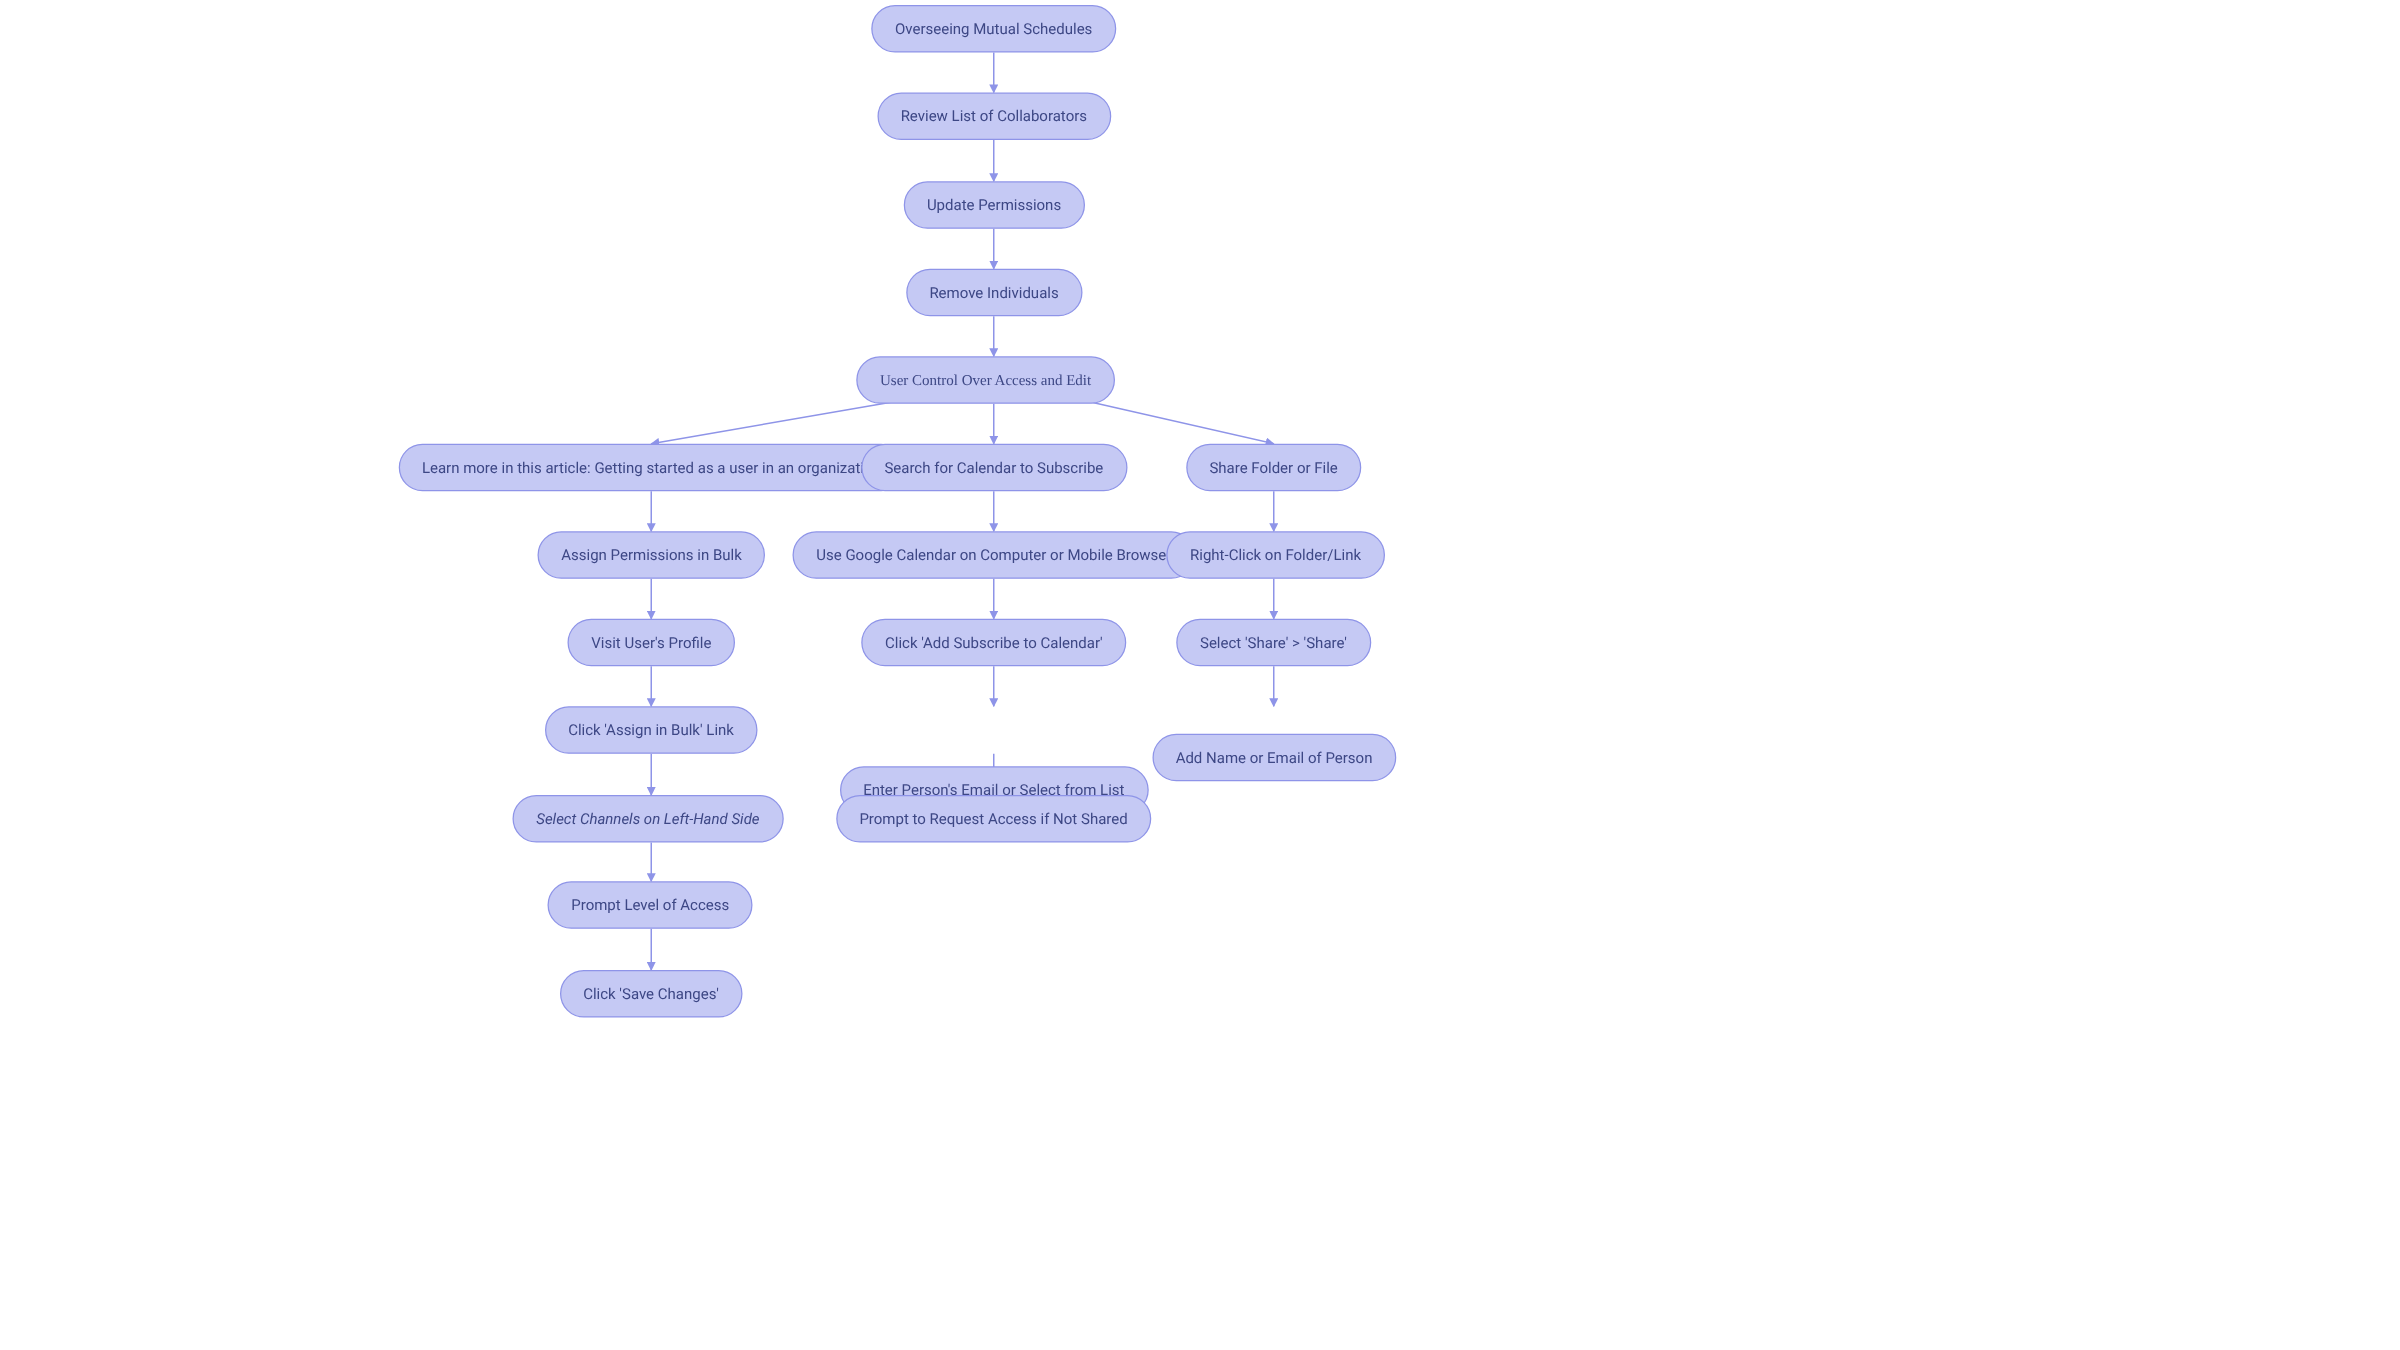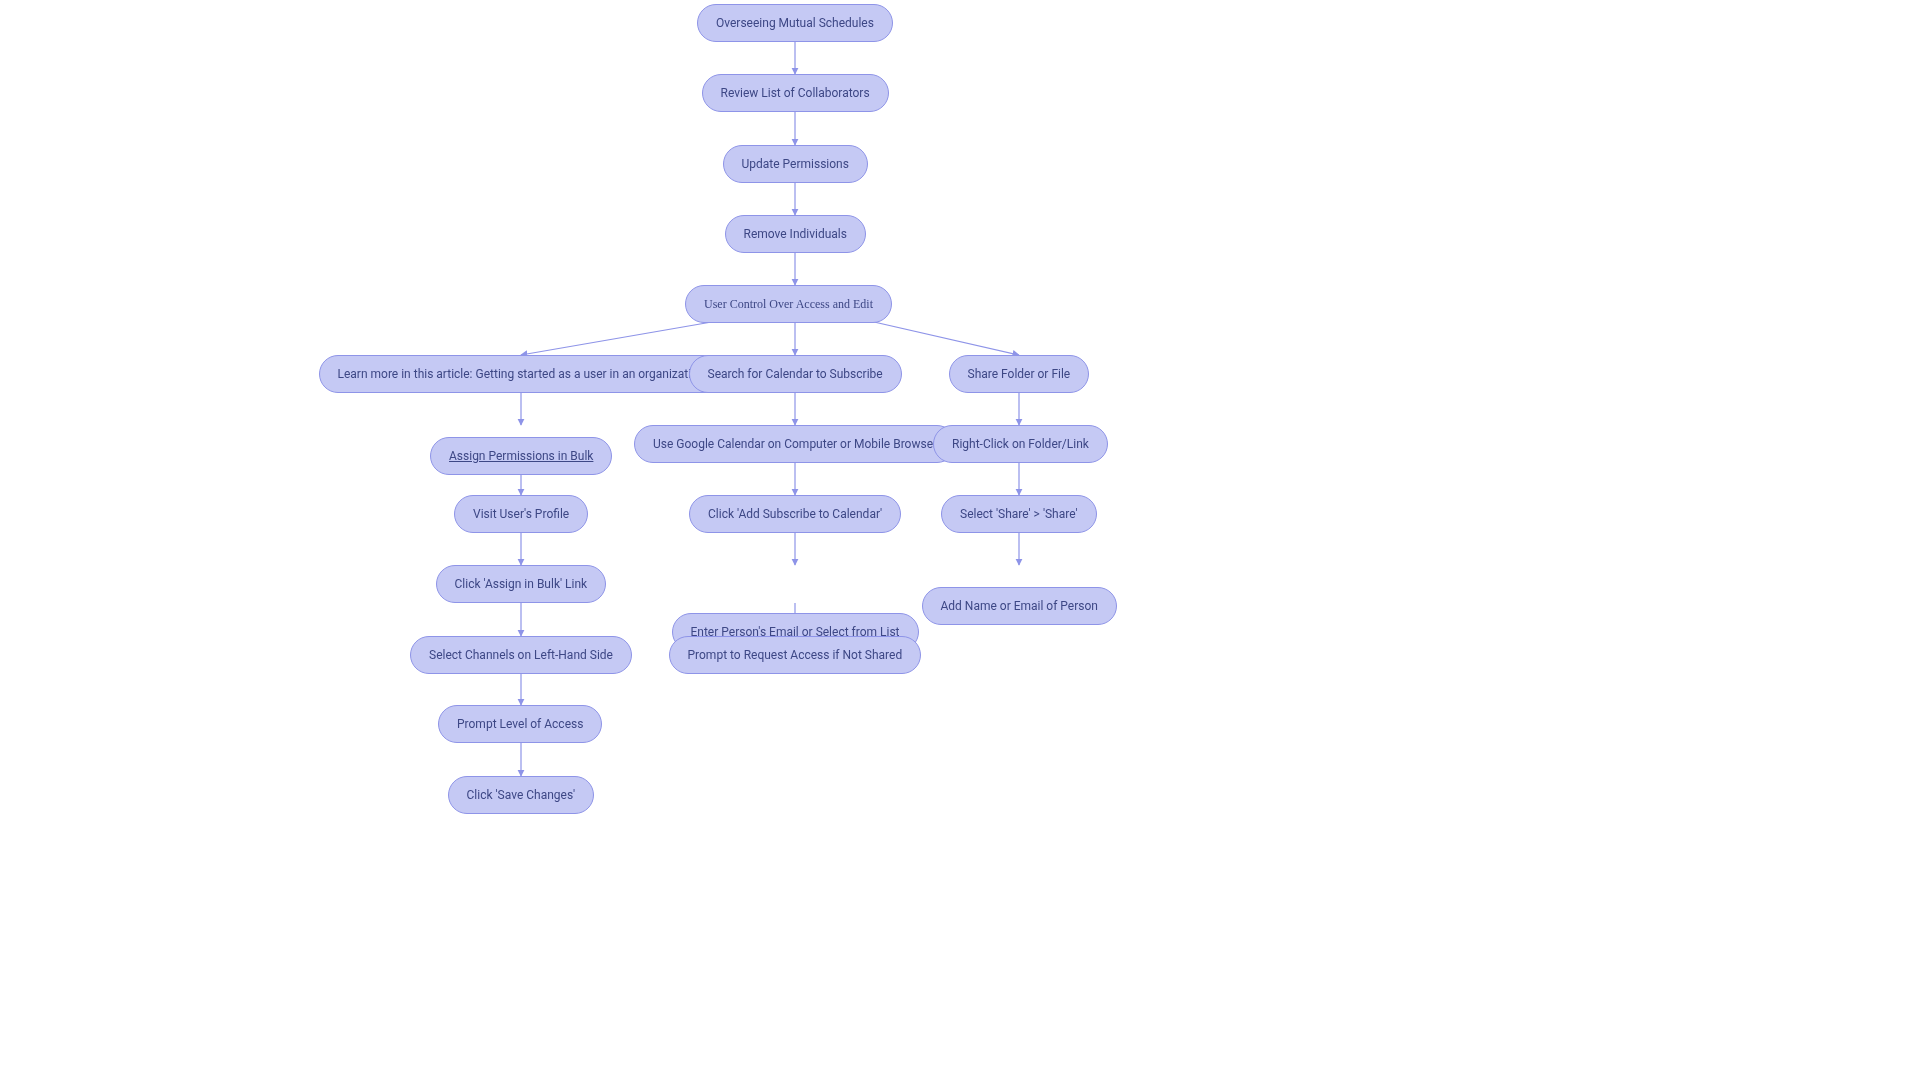--- a/index.html
+++ b/index.html
@@ -39,26 +39,26 @@
       <path d="M 521 743 L 521 776" stroke="#8e94e8" stroke-width="1.2" fill="none" marker-end="url(#arrow)"></path>
     </svg>
 <div class="node" style="left: 697px; top: 4px;">Overseeing Mutual Schedules</div>
     <div class="node" style="left: 701.5px; top: 74px;">Review List of Collaborators</div>
     <div class="node" style="left: 722.5px; top: 145px;">Update Permissions</div>
     <div class="node" style="left: 724.5px; top: 215px;">Remove Individuals</div>
     <div class="node" style="left: 685px; top: 285px; font-family: Liberation Serif, serif;">User Control Over Access and Edit</div>
     <div class="node" style="left: 318.5px; top: 355px;">Learn more in this article: Getting started as a user in an organization</div>
     <div class="node" style="left: 688.5px; top: 355px;">Search for Calendar to Subscribe</div>
     <div class="node" style="left: 948.5px; top: 355px;">Share Folder or File</div>
-    <div class="node" style="left: 430px; top: 437px; text-decoration: underline;">Assign Permissions in Bulk</div>
+    <div class="node" style="left: 430px; top: 425px;">Assign Permissions in Bulk</div>
     <div class="node" style="left: 634px; top: 425px;">Use Google Calendar on Computer or Mobile Browser</div>
     <div class="node" style="left: 933px; top: 425px;">Right-Click on Folder/Link</div>
     <div class="node" style="left: 454px; top: 495px;">Visit User's Profile</div>
     <div class="node" style="left: 689px; top: 495px;">Click 'Add Subscribe to Calendar'</div>
     <div class="node" style="left: 941px; top: 495px;">Select 'Share' &gt; 'Share'</div>
     <div class="node" style="left: 435.5px; top: 565px;">Click 'Assign in Bulk' Link</div>
     <div class="node" style="left: 671.5px; top: 565px; margin-top: 48px;">Enter Person's Email or Select from List</div>
     <div class="node" style="left: 921.5px; top: 565px; margin-top: 22px;">Add Name or Email of Person</div>
-    <div class="node" style="left: 410px; top: 636px;">Select Channels on Left-Hand Side</div>
+    <div class="node" style="left: 410px; top: 636px; font-style: italic;">Select Channels on Left-Hand Side</div>
     <div class="node" style="left: 668.5px; top: 636px;">Prompt to Request Access if Not Shared</div>
     <div class="node" style="left: 438px; top: 705px;">Prompt Level of Access</div>
     <div class="node" style="left: 447.5px; top: 776px;">Click 'Save Changes'</div>
   </div>
 
 </body></html>

